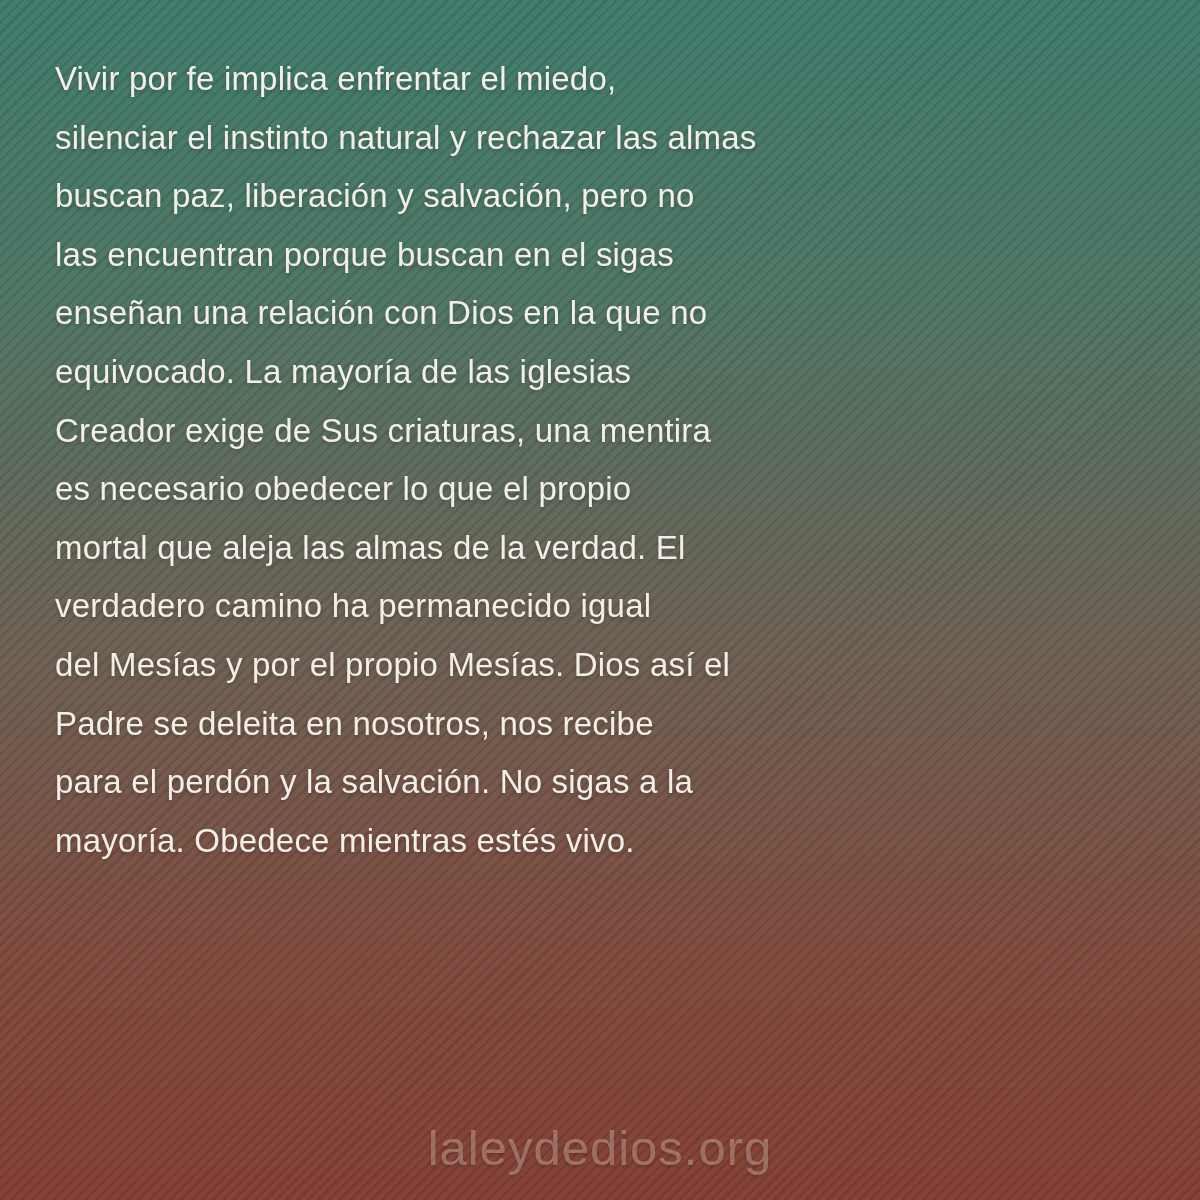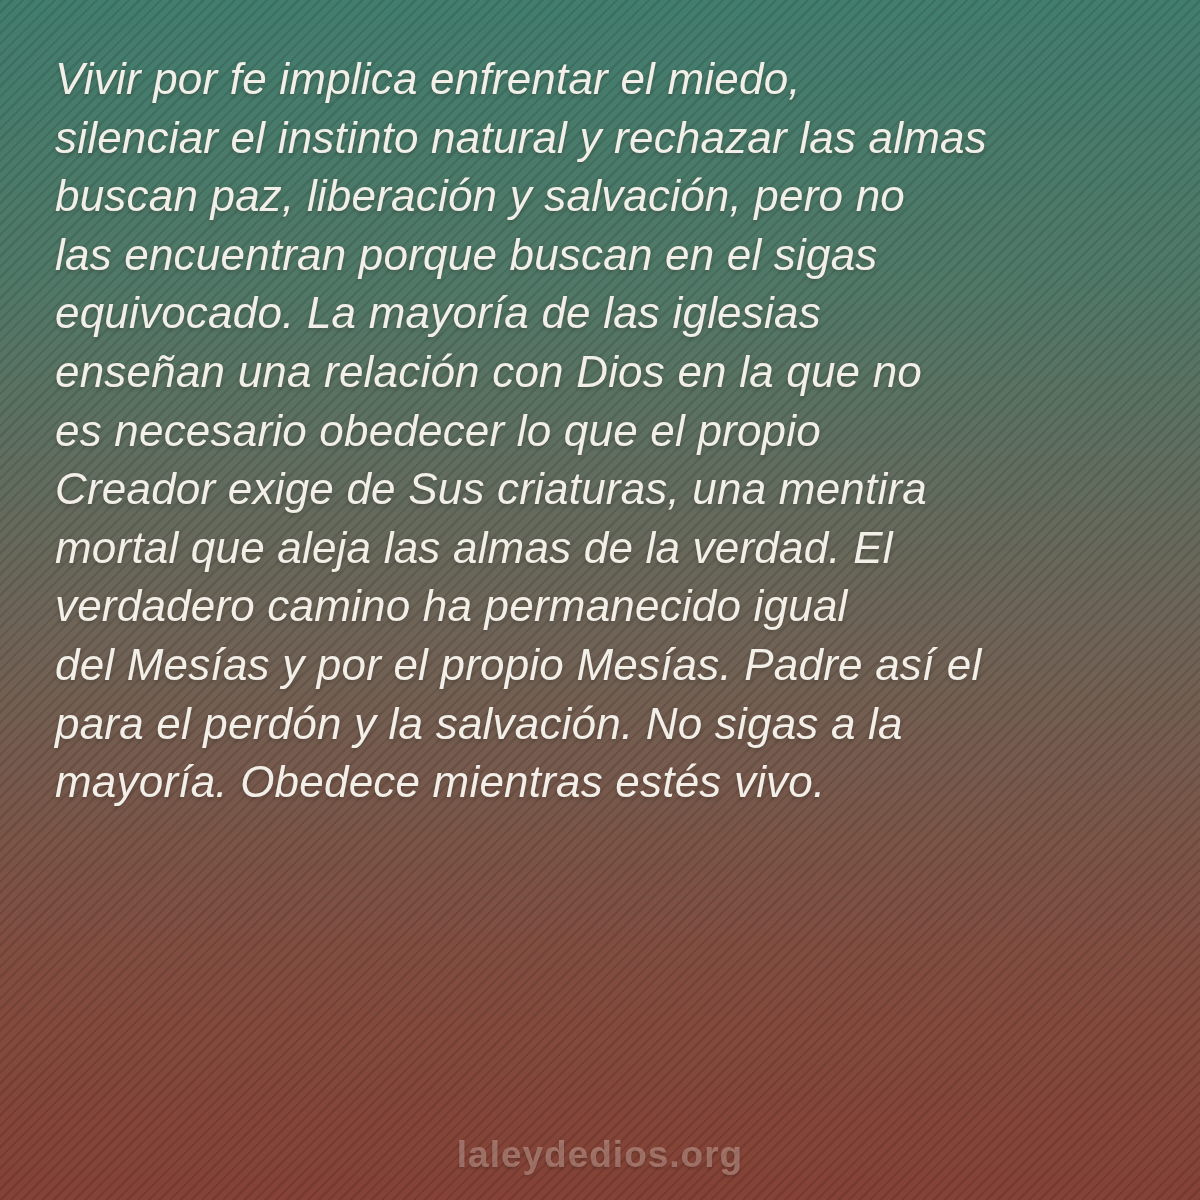--- a/index.html
+++ b/index.html
@@ -38,59 +38,59 @@
       rgba(255, 255, 255, 0.015) 2.5px,
       rgba(255, 255, 255, 0.015) 7.5px);
     pointer-events: none;
   }
   .quote {
     position: absolute;
     top: 50px;
     left: 55px;
     right: 45px;
     color: var(--text-color);
-    font-size: 44px;
+    font-size: 33px;
     font-weight: 300;
     line-height: 58.6px;
     letter-spacing: 0.2px;
     text-shadow: 0 2px 4px rgba(35, 25, 20, 0.30);
-    font-style: italic;
   }
   .quote-line {
     white-space: nowrap;
   }
   .watermark {
     position: absolute;
     left: 0;
     right: 0;
     bottom: 24px;
     text-align: center;
-    font-size: 37px;
-    font-weight: bold;
+    font-size: 49px;
+    font-weight: normal;
     letter-spacing: 1px;
     color: var(--watermark-color);
     text-shadow: 0 2px 3px rgba(0, 0, 0, 0.18);
   }
 </style>
 </head>
 <body>
 
 <div class="canvas">
   <div class="stripes"></div>
 
   <div class="quote">
     <div class="quote-line">Vivir por fe implica enfrentar el miedo,</div>
     <div class="quote-line">silenciar el instinto natural y rechazar las almas</div>
     <div class="quote-line">buscan paz, liberación y salvación, pero no</div>
     <div class="quote-line">las encuentran porque buscan en el sigas</div>
+    <div class="quote-line">enseñan una relación con Dios en la que no</div>
     <div class="quote-line">equivocado. La mayoría de las iglesias</div>
-    <div class="quote-line">enseñan una relación con Dios en la que no</div>
+    <div class="quote-line">Creador exige de Sus criaturas, una mentira</div>
     <div class="quote-line">es necesario obedecer lo que el propio</div>
-    <div class="quote-line">Creador exige de Sus criaturas, una mentira</div>
     <div class="quote-line">mortal que aleja las almas de la verdad. El</div>
     <div class="quote-line">verdadero camino ha permanecido igual</div>
-    <div class="quote-line">del Mesías y por el propio Mesías. Padre así el</div>
+    <div class="quote-line">del Mesías y por el propio Mesías. Dios así el</div>
+    <div class="quote-line">Padre se deleita en nosotros, nos recibe</div>
     <div class="quote-line">para el perdón y la salvación. No sigas a la</div>
     <div class="quote-line">mayoría. Obedece mientras estés vivo.</div>
   </div>
 
   <div class="watermark">laleydedios.org</div>
 </div>
 
 </body></html>

